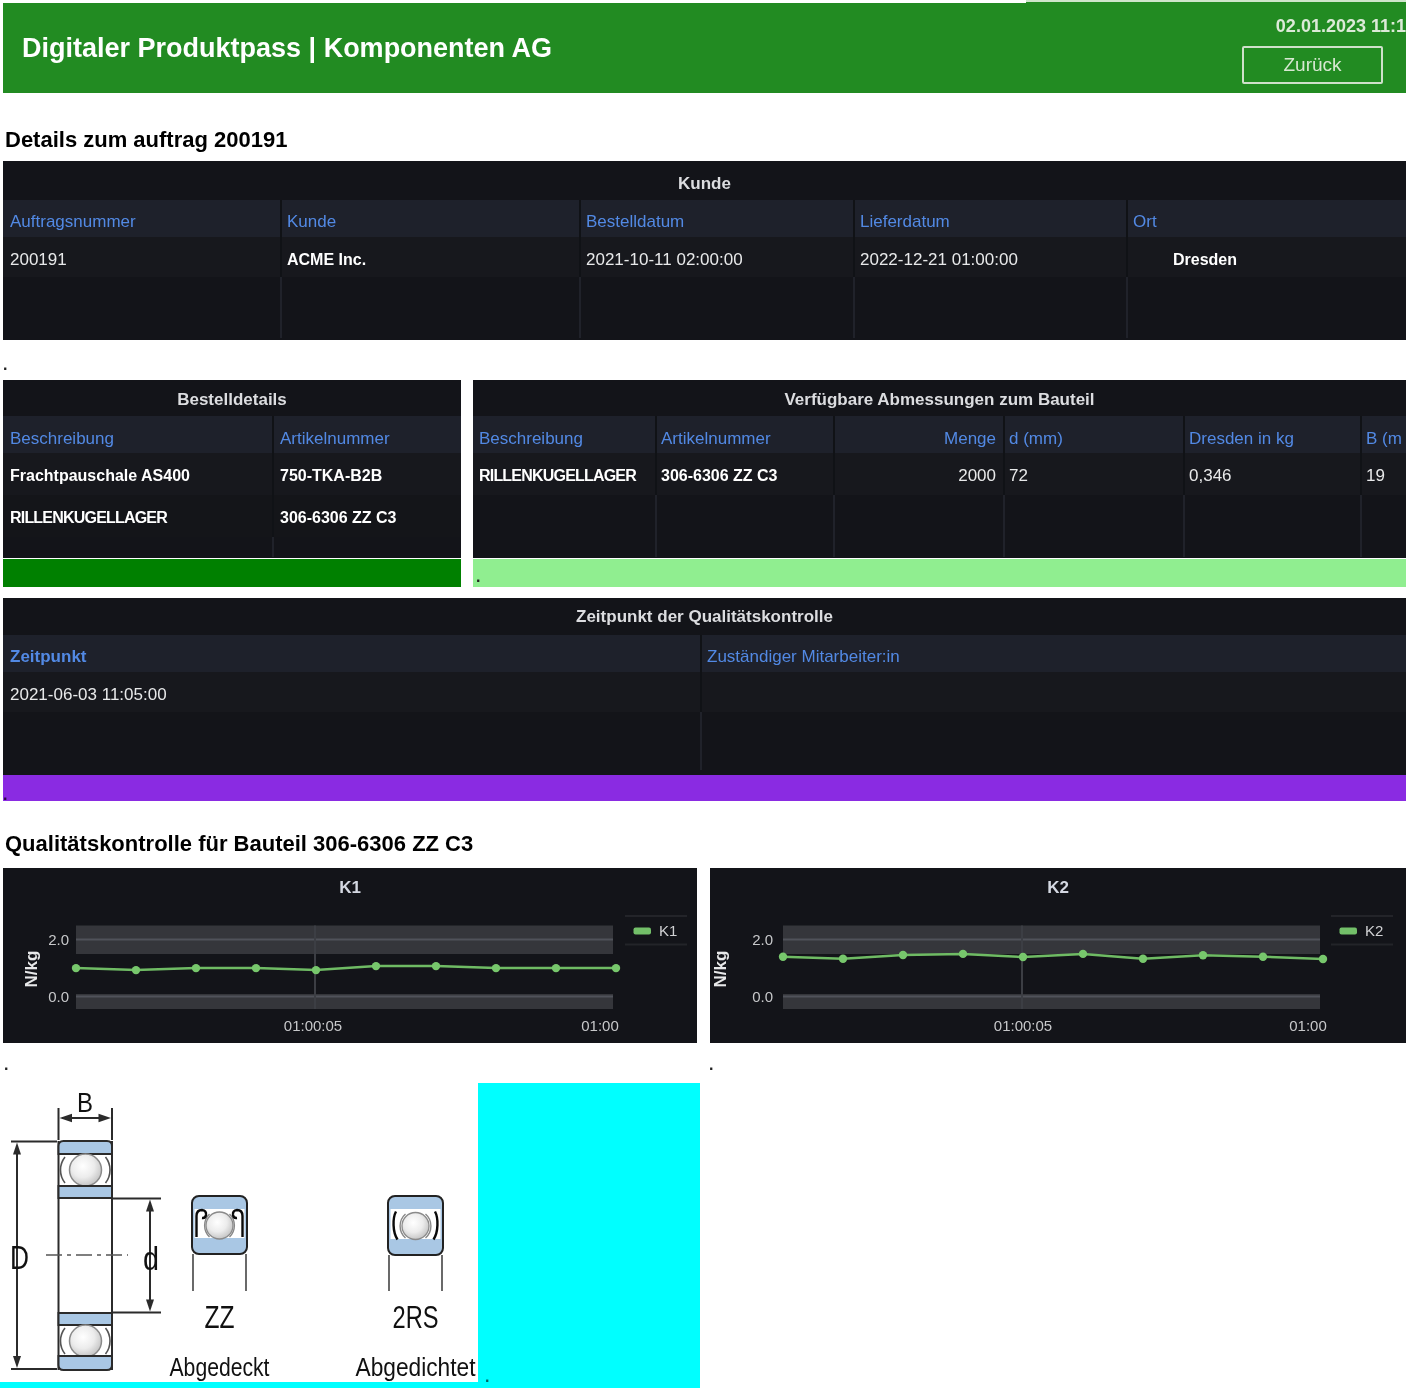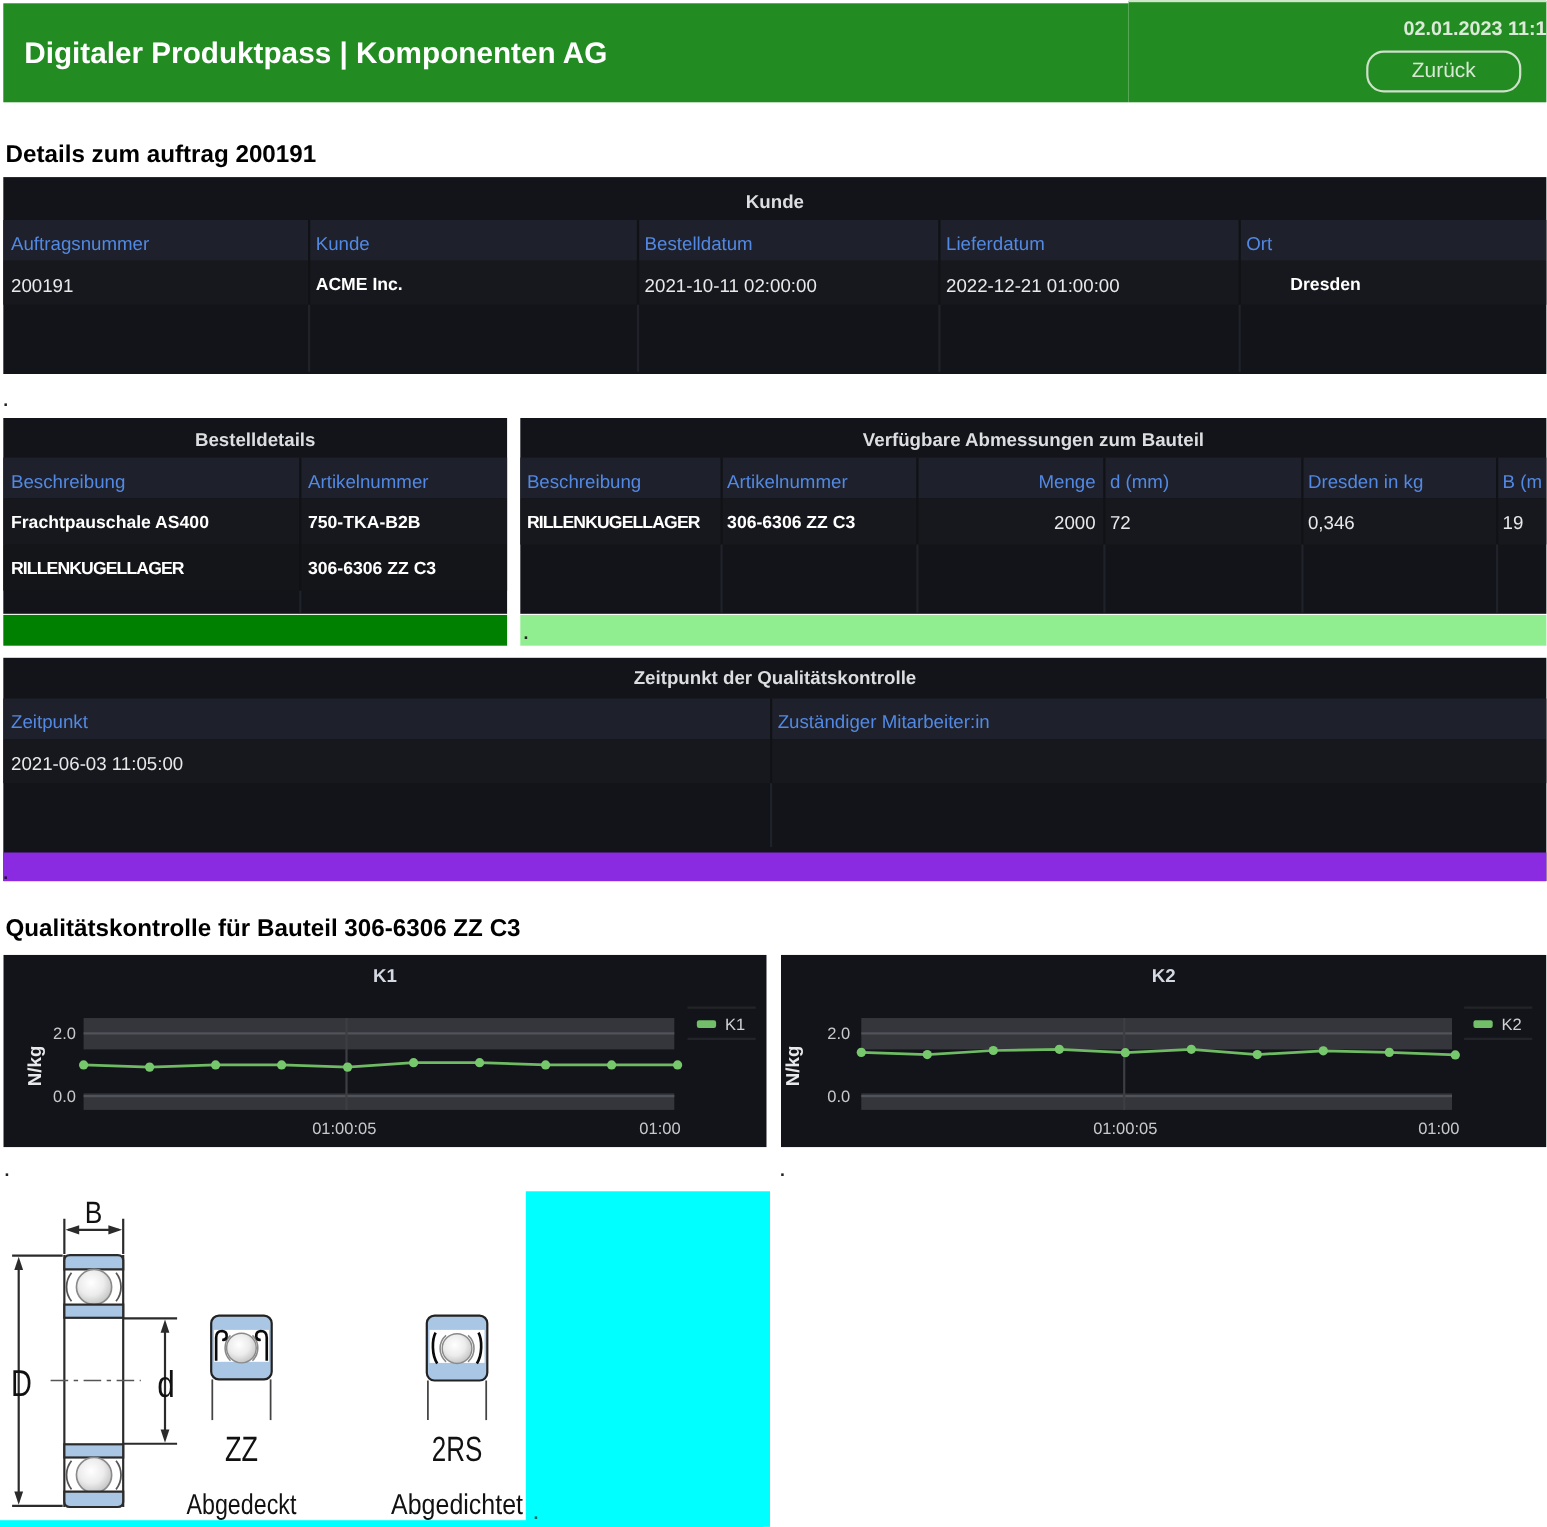--- a/index.html
+++ b/index.html
@@ -15,21 +15,21 @@
   .dot{position:absolute;color:#222;font-size:16px;font-weight:bold;}
 </style>
 </head>
 <body>
 
 <div class="abs" style="left:3px;top:3px;width:1023px;height:90px;background:#228B22;"></div>
 <div class="abs" style="left:1026px;top:1px;width:380px;height:92px;background:#228B22;"></div>
 <div class="abs" style="left:1026px;top:0;width:380px;height:2px;background:#cfe6cb;"></div>
 <div class="abs" style="left:22px;top:3px;height:90px;display:flex;align-items:center;color:#fff;font-size:27px;font-weight:bold;">Digitaler Produktpass | Komponenten AG</div>
 <div class="abs" style="left:1074px;top:16px;width:342px;text-align:right;color:#dcead8;font-size:18px;font-weight:bold;">02.01.2023 11:10</div>
-<div class="abs" style="left:1242px;top:46px;width:137px;height:34px;border:2px solid #cfe0cb;border-radius:16px;color:#d8e8d3;font-size:19px;display:flex;align-items:center;justify-content:center;">Zurück</div>
+<div class="abs" style="left:1242px;top:46px;width:137px;height:34px;border:2px solid #cfe0cb;border-radius:2px;color:#d8e8d3;font-size:19px;display:flex;align-items:center;justify-content:center;">Zurück</div>
 
 <div class="abs" style="left:5px;top:127px;color:#000;font-size:22px;font-weight:bold;">Details zum auftrag 200191</div>
 
 <div class="panel" style="left:3px;top:161px;width:1403px;height:179px;"></div>
 <div class="ptitle" style="left:3px;top:174px;width:1403px;">Kunde</div>
 <div class="hrow" style="left:3px;top:200px;width:1403px;height:37px;"></div>
 <div class="blue" style="left:10px;top:203px;line-height:37px;">Auftragsnummer</div>
 <div class="blue" style="left:287px;top:203px;line-height:37px;">Kunde</div>
 <div class="blue" style="left:586px;top:203px;line-height:37px;">Bestelldatum</div>
 <div class="blue" style="left:860px;top:203px;line-height:37px;">Lieferdatum</div>
@@ -91,21 +91,21 @@
 <div class="abs" style="left:1183px;top:416px;width:2px;height:79px;background:#101216;"></div>
 <div class="abs" style="left:1183px;top:495px;width:2px;height:62px;background:#20222a;"></div>
 <div class="abs" style="left:1360px;top:416px;width:2px;height:79px;background:#101216;"></div>
 <div class="abs" style="left:1360px;top:495px;width:2px;height:62px;background:#20222a;"></div>
 <div class="abs" style="left:473px;top:559px;width:933px;height:28px;background:#90EE90;"></div>
 <div class="dot" style="left:476px;top:568px;">.</div>
 
 <div class="panel" style="left:3px;top:598px;width:1403px;height:203px;"></div>
 <div class="ptitle" style="left:3px;top:607px;width:1403px;">Zeitpunkt der Qualitätskontrolle</div>
 <div class="hrow" style="left:3px;top:635px;width:1403px;height:37px;"></div>
-<div class="blue" style="left:10px;top:638px;line-height:37px;">Zeitpunkt</div>
+<div class="blue" style="left:10px;top:638px;line-height:37px;font-weight:bold;">Zeitpunkt</div>
 <div class="blue" style="left:707px;top:638px;line-height:37px;">Zuständiger Mitarbeiter:in</div>
 <div class="abs" style="left:3px;top:672px;width:1403px;height:40px;background:#17181d;"></div>
 <div class="cell" style="left:10px;top:675px;line-height:40px;">2021-06-03 11:05:00</div>
 <div class="abs" style="left:700px;top:635px;width:2px;height:77px;background:#101216;"></div>
 <div class="abs" style="left:700px;top:712px;width:2px;height:58px;background:#20222a;"></div>
 <div class="abs" style="left:3px;top:775px;width:1403px;height:26px;background:#8A2BE2;"></div>
 <div class="dot" style="left:3px;top:786px;color:#2a0a44;">.</div>
 
 <div class="abs" style="left:5px;top:831px;color:#000;font-size:22px;font-weight:bold;">Qualitätskontrolle für Bauteil 306-6306 ZZ C3</div>
 

